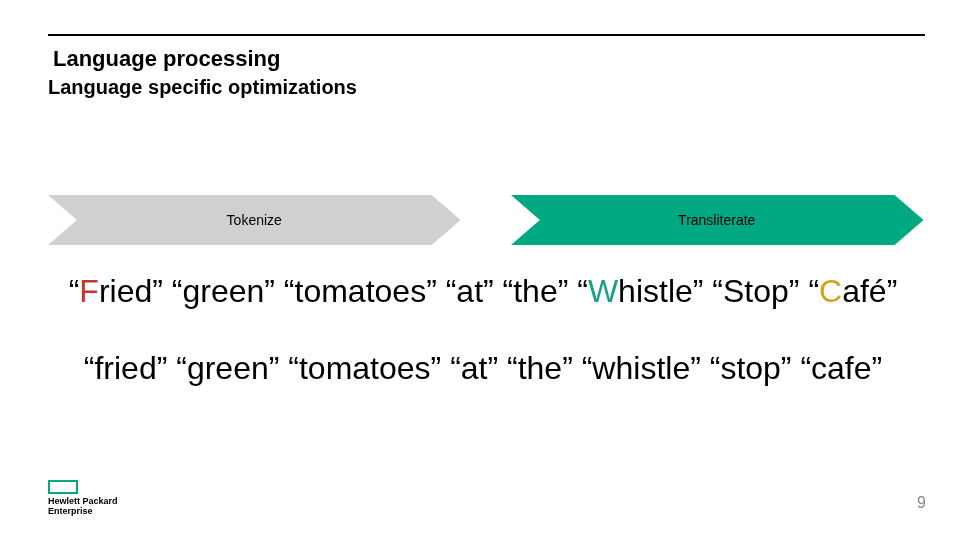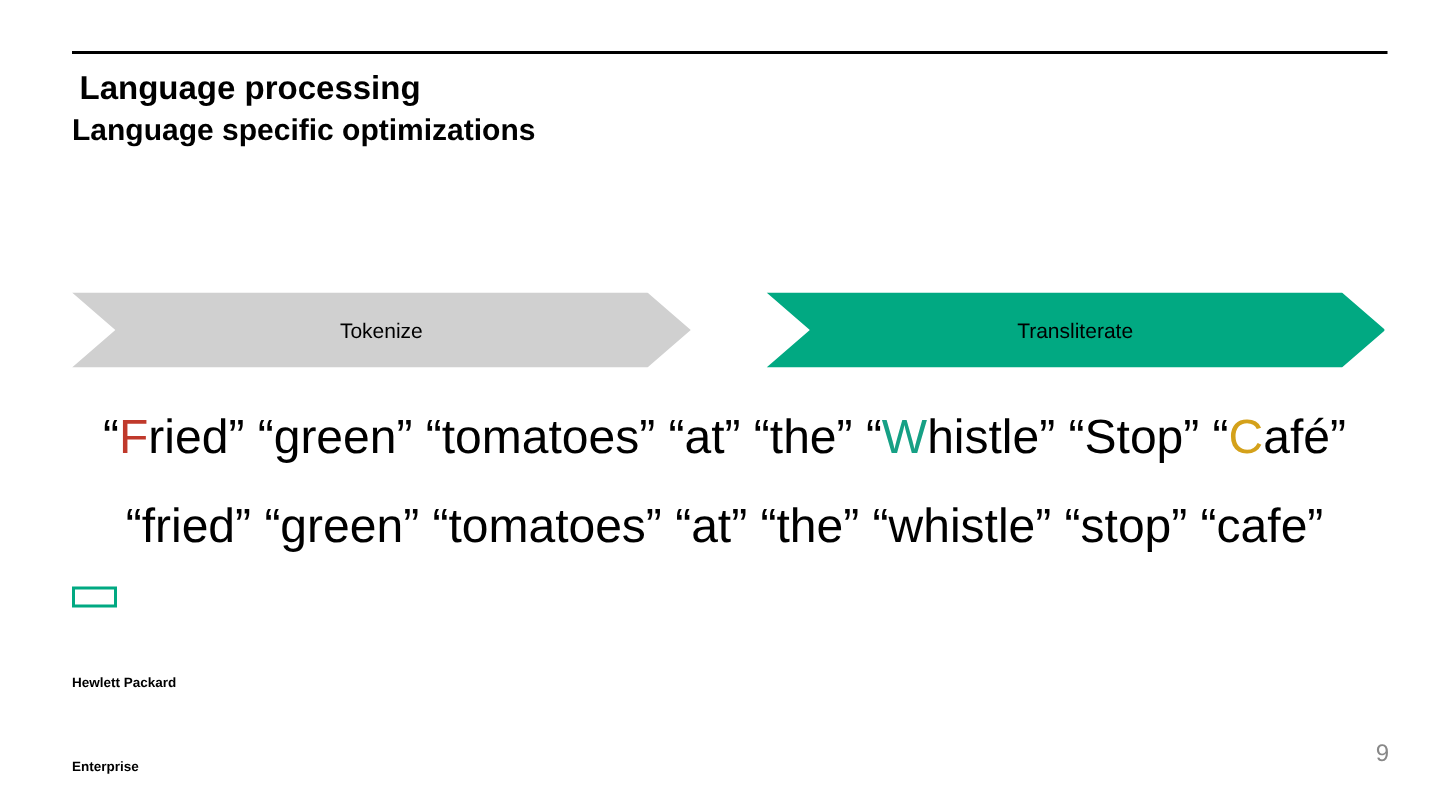--- a/index.html
+++ b/index.html
@@ -73,42 +73,41 @@
   .lines {
     position: absolute;
     left: 48px;
     top: 262px;
     width: 870px;
     text-align: center;
     font-size: 32px;
     line-height: 1.85;
   }
   .word { white-space: nowrap; }
-  .line2-wrap { display: block; margin-top: 0; }
+  .line2-wrap { display: block; margin-top: 18px; }
   .hl-F { color: #c0392b; }   
   .hl-W { color: #16a085; }   
   .hl-C { color: #d4a11a; }   
 
   .logo {
     position: absolute;
     left: 48px;
     bottom: 24px;
   }
   .logo-box {
     width: 26px;
     height: 10px;
     border: 2px solid #01a982;
     margin-bottom: 3px;
   }
   .logo-text {
     font-size: 9px;
     font-weight: 700;
     line-height: 1.05;
     color: #000;
-    margin-top: 46px;
   }
   .pagenum {
     position: absolute;
     right: 34px;
     bottom: 28px;
     font-size: 16px;
     color: #888;
   }
 </style>
 </head>

